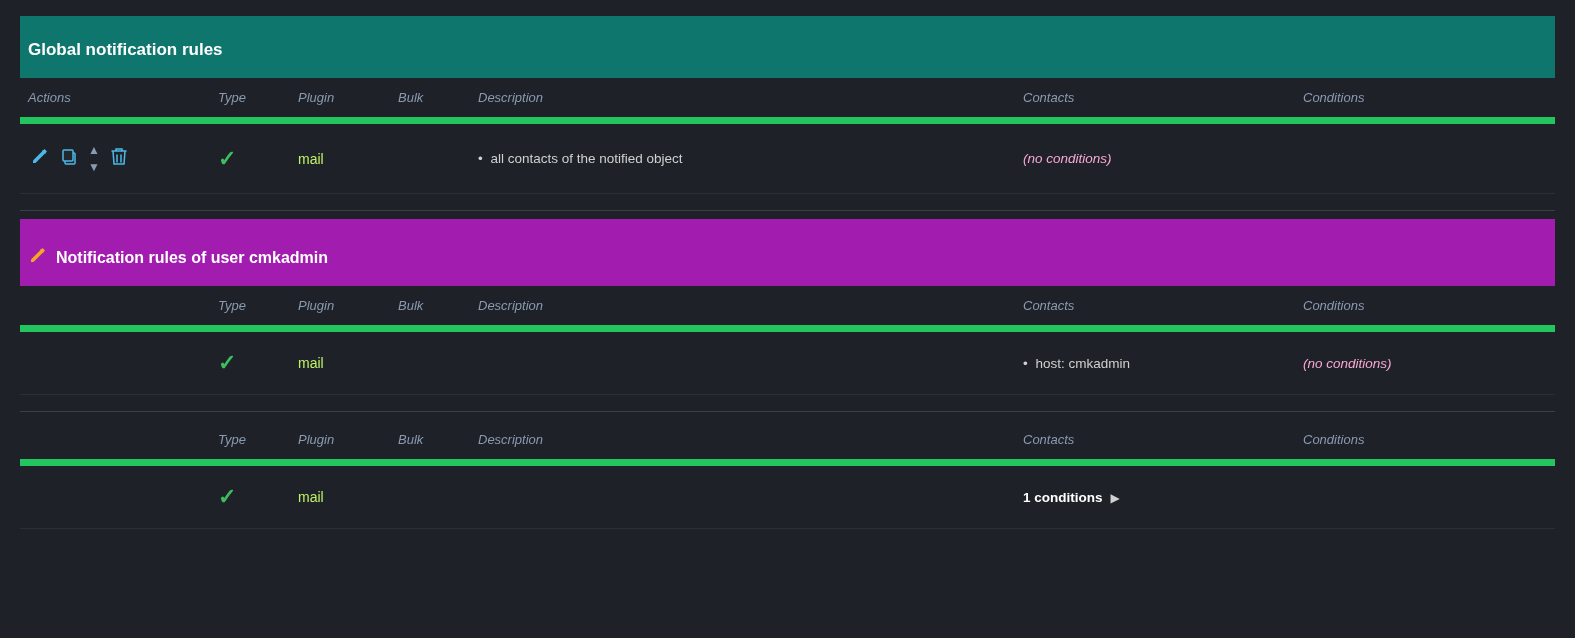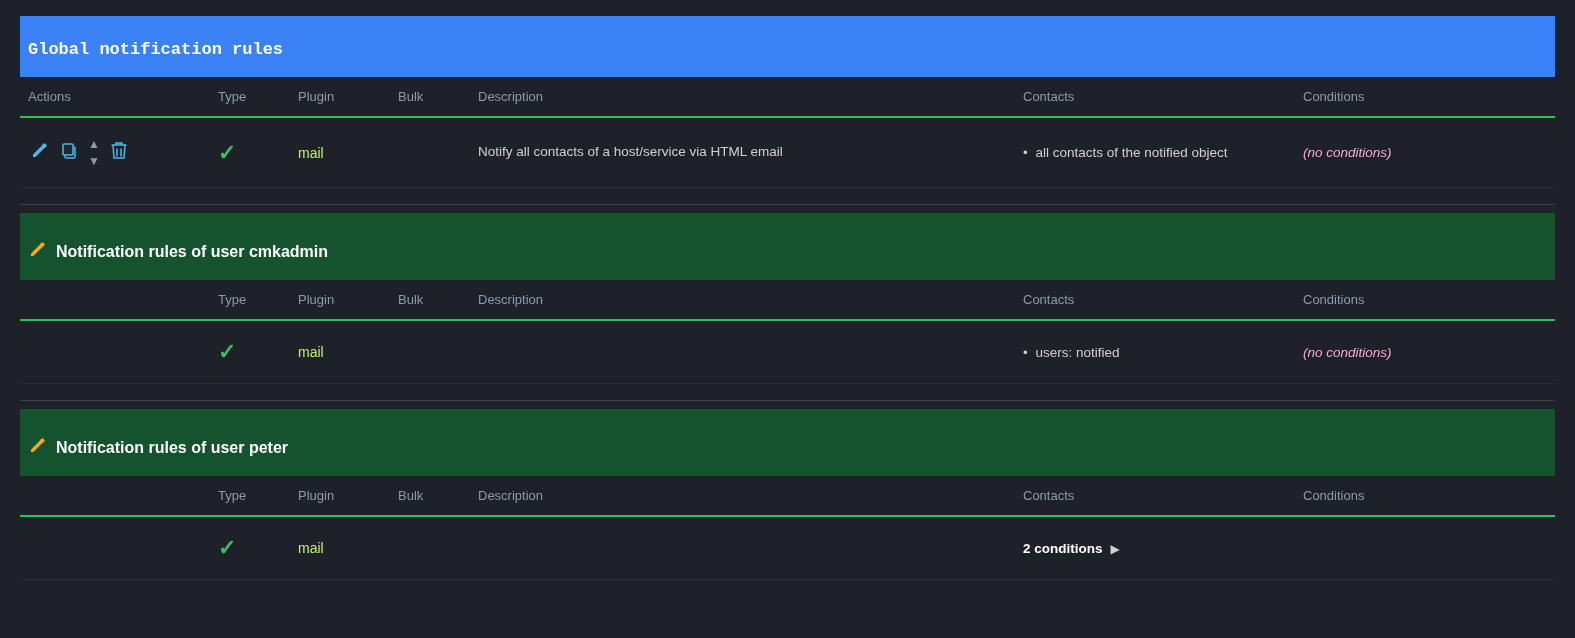--- a/index.html
+++ b/index.html
@@ -29,21 +29,22 @@
     }
 
     .table-wrapper {
       width: 100%;
       margin-bottom: 0;
     }
 
     .col-header-row {
       display: grid;
       padding: 8px 0;
-      border-bottom: 2px solid #22c55e;
+      border-bottom: 7px solid #22c55e;
+      font-style: italic;
     }
 
     .global-header-row {
       grid-template-columns: 190px 80px 100px 80px 1fr 280px 260px;
     }
 
     .user-header-row {
       grid-template-columns: 190px 80px 100px 80px 1fr 280px 260px;
     }
 
@@ -175,27 +176,26 @@
       color: #ffffff;
       font-size: 16px;
       font-weight: bold;
     }
 
     .pencil-yellow {
       color: #f5a623;
     }
 
     .global-section-title-bar {
-      background-color: #3b82f6;
+      background-color: #0f766e;
       padding: 12px 8px 8px 8px;
-      font-family: Liberation Mono, monospace;
     }
 
     .user-section-title-bar {
-      background-color: #14532d;
+      background-color: #a21caf;
       padding: 10px 8px;
       margin-top: 8px;
     }
 
     .plugin-text {
       color: #bef264;
     }
   </style>
 </head>
 <body>
@@ -255,21 +255,20 @@
       </div>
 
       <div class="cell">
         <span class="check-icon" style="color:#3dbd5e; font-size:22px; font-weight:bold;">✓</span>
       </div>
 
       <div class="cell plugin-text">mail</div>
 
       <div class="cell"></div>
 
-      <div class="cell description-text">Notify all contacts of a host/service via HTML email</div>
 
       <div class="cell contacts-text">
         <span class="bullet">•</span>
         <span>all contacts of the notified object</span>
       </div>
 
       <div class="cell conditions-text">(no conditions)</div>
     </div>
   </div>
 
@@ -302,39 +301,28 @@
     <div class="data-row user-data-row">
       <div class="cell"></div>
       <div class="cell">
         <span class="check-icon" style="color:#3dbd5e; font-size:22px; font-weight:bold;">✓</span>
       </div>
       <div class="cell plugin-text">mail</div>
       <div class="cell"></div>
       <div class="cell description-text"></div>
       <div class="cell contacts-text">
         <span class="bullet">•</span>
-        <span>users: notified</span>
+        <span>host: cmkadmin</span>
       </div>
       <div class="cell conditions-text">(no conditions)</div>
     </div>
   </div>
 
   <div class="section-divider" style="margin-top:16px;"></div>
 
-  <div class="user-section-title-bar">
-    <div class="section-heading-row">
-      <span class="section-heading-icon pencil-yellow">
-        <svg width="20" height="20" viewBox="0 0 20 20" fill="none">
-          <path d="M3 14.5L14.5 3L17 5.5L5.5 17H3V14.5Z" fill="#f5a623"></path>
-          <path d="M12.5 4.5L15.5 7.5" stroke="#f5a623" stroke-width="1.5"></path>
-        </svg>
-      </span>
-      <span class="section-heading-text">Notification rules of user peter</span>
-    </div>
-  </div>
 
   <div class="table-wrapper">
 
     <div class="col-header-row user-header-row">
       <div class="col-header" style="color:transparent;">Actions</div>
       <div class="col-header">Type</div>
       <div class="col-header">Plugin</div>
       <div class="col-header">Bulk</div>
       <div class="col-header">Description</div>
       <div class="col-header">Contacts</div>
@@ -343,19 +331,19 @@
 
     <div class="data-row user-data-row">
       <div class="cell"></div>
       <div class="cell">
         <span class="check-icon" style="color:#3dbd5e; font-size:22px; font-weight:bold;">✓</span>
       </div>
       <div class="cell plugin-text">mail</div>
       <div class="cell"></div>
       <div class="cell description-text"></div>
       <div class="cell">
-        <a class="conditions-link" href="#">2 conditions</a>
+        <a class="conditions-link" href="#">1 conditions</a>
         <span style="color:#d0d0d0; font-size:12px; margin-left:4px;">▶</span>
       </div>
     </div>
   </div>
 
 </div>
 
 </body></html>

